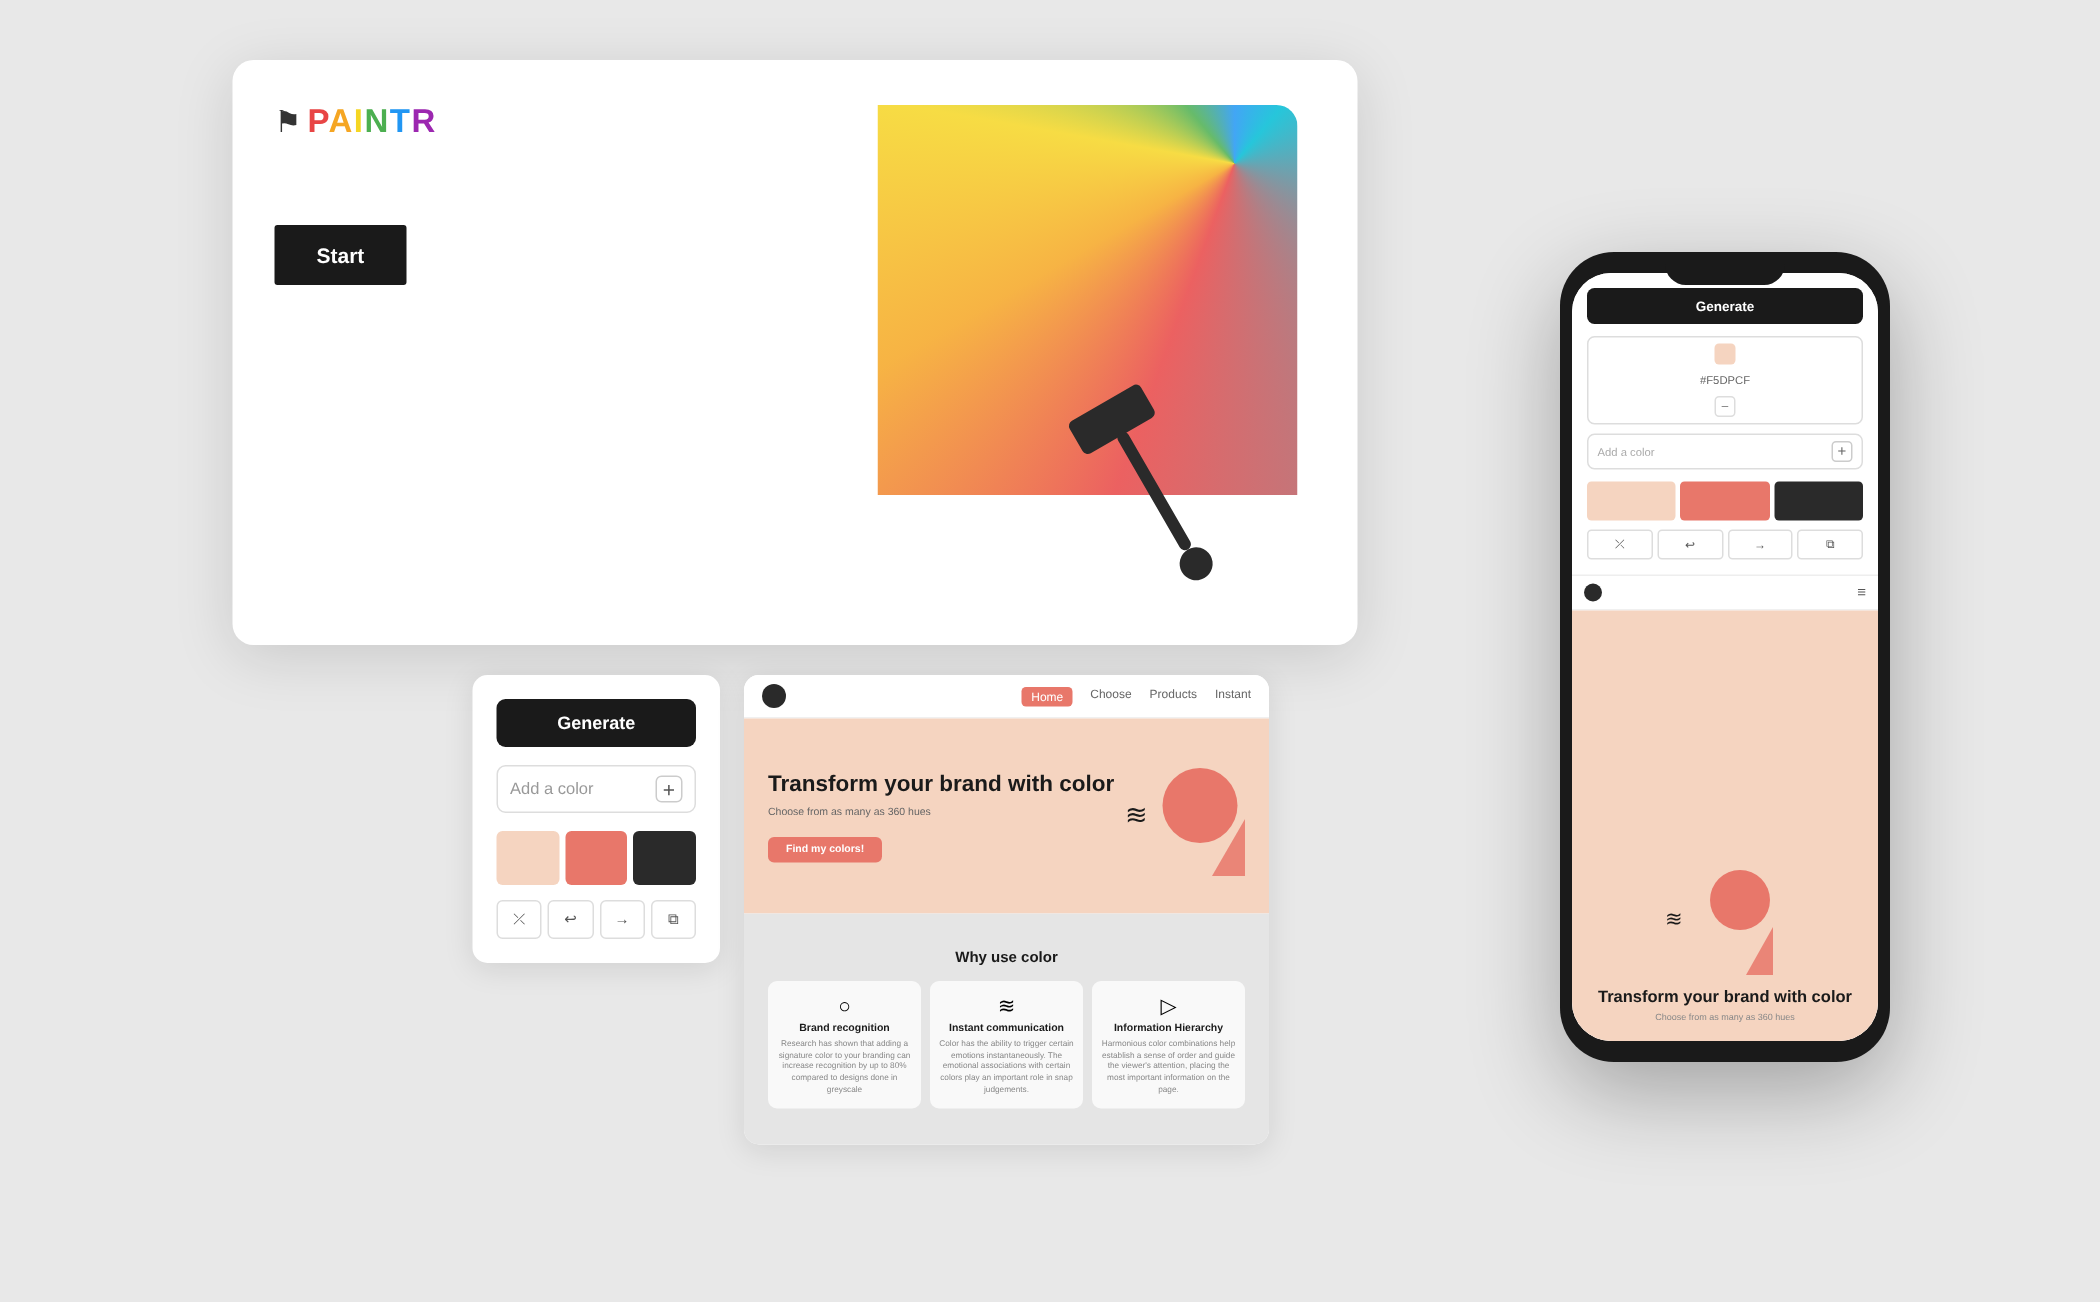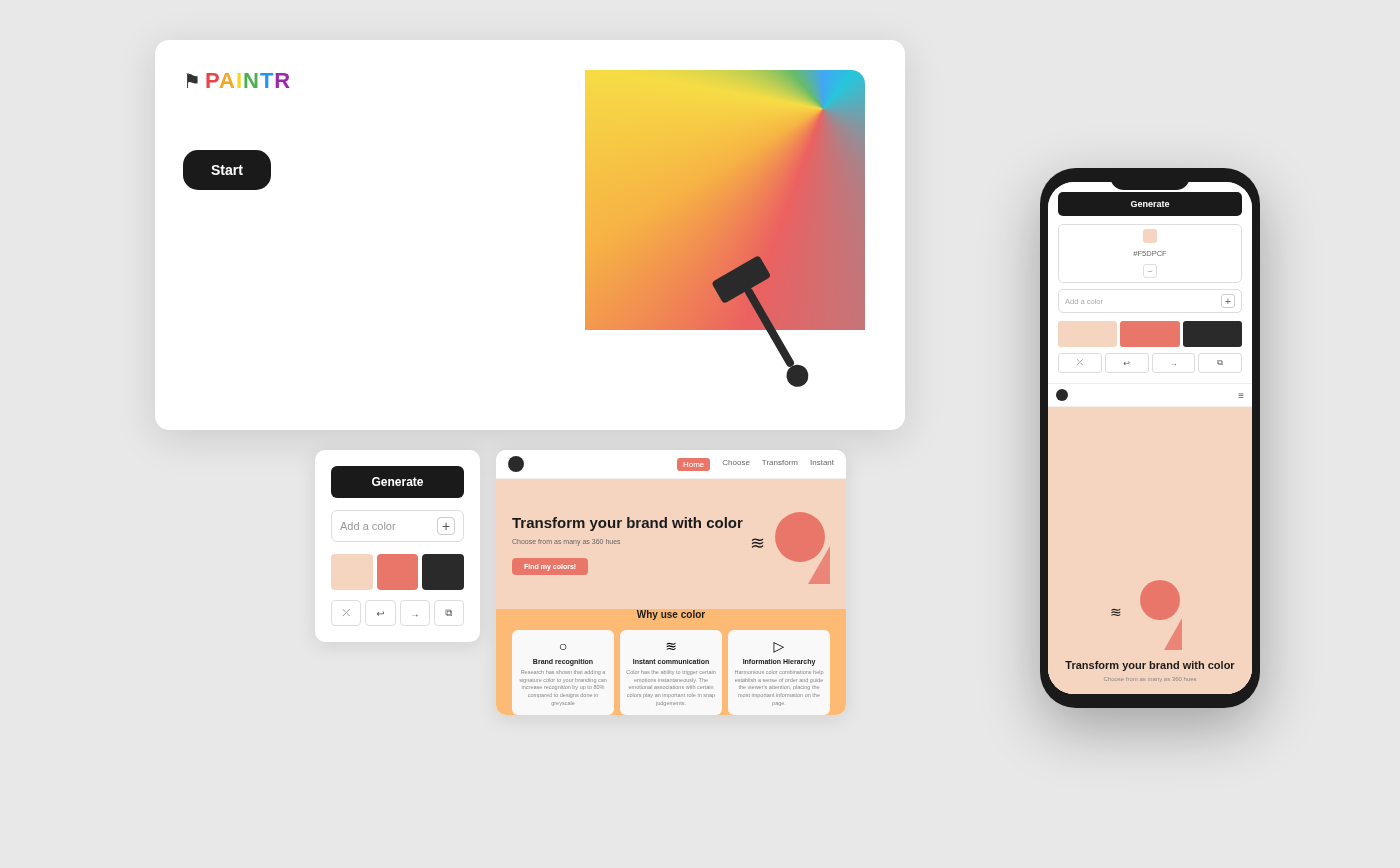--- a/index.html
+++ b/index.html
@@ -65,21 +65,21 @@
       font-size: 13px;
       color: #666;
       line-height: 1.6;
       margin-bottom: 28px;
     }
     .start-btn {
       background: #1a1a1a;
       color: #fff;
       border: none;
       padding: 12px 28px;
-      border-radius: 15px;
+      border-radius: 2px;
       font-size: 14px;
       font-weight: 600;
       cursor: pointer;
     }
 
     
     .rainbow-roller {
       position: absolute;
       top: 30px;
       right: 40px;
@@ -317,22 +317,22 @@
     }
     .illus-waves {
       position: absolute;
       top: 30px;
       left: 0;
       font-size: 18px;
       color: #1a1a1a;
       line-height: 1;
     }
     .preview-why {
-      padding: 0 16px;
-      background: #fdba74;
+      padding: 24px 16px;
+      background: #e5e5e5;
     }
     .preview-why h3 {
       font-size: 10px;
       font-weight: 700;
       text-align: center;
       margin-bottom: 10px;
       color: #1a1a1a;
     }
     .preview-features {
       display: flex;
@@ -637,21 +637,21 @@
     </div>
   </div>
 
   <div class="website-preview">
 
     <div class="preview-nav">
       <div class="preview-logo-dot"></div>
       <div class="preview-nav-links">
         <span class="preview-nav-link active">Home</span>
         <span class="preview-nav-link">Choose</span>
-        <span class="preview-nav-link">Transform</span>
+        <span class="preview-nav-link">Products</span>
         <span class="preview-nav-link">Instant</span>
       </div>
     </div>
 
     <div class="preview-hero">
       <div class="preview-hero-text">
         <h2>Transform your brand with color</h2>
         <p>Choose from as many as 360 hues</p>
         <button class="preview-cta">Find my colors!</button>
       </div>

